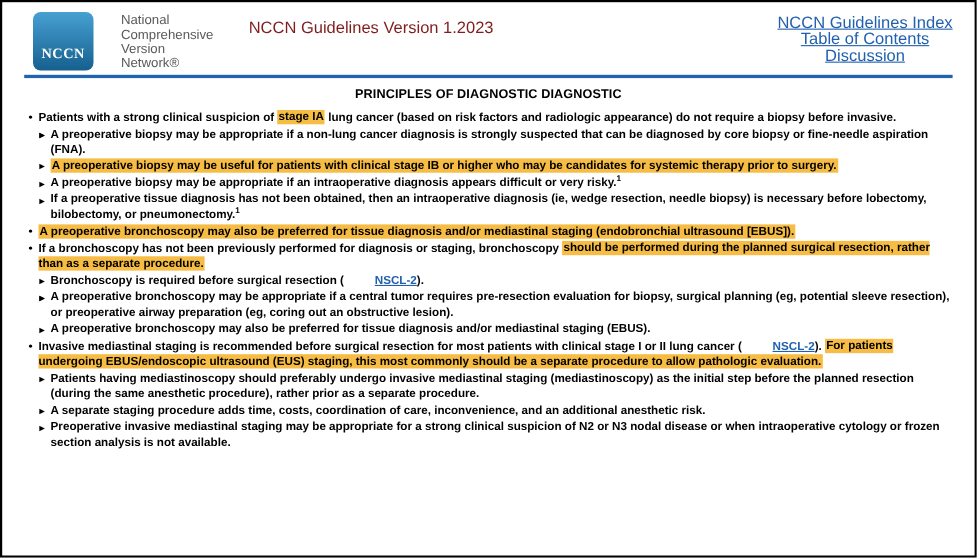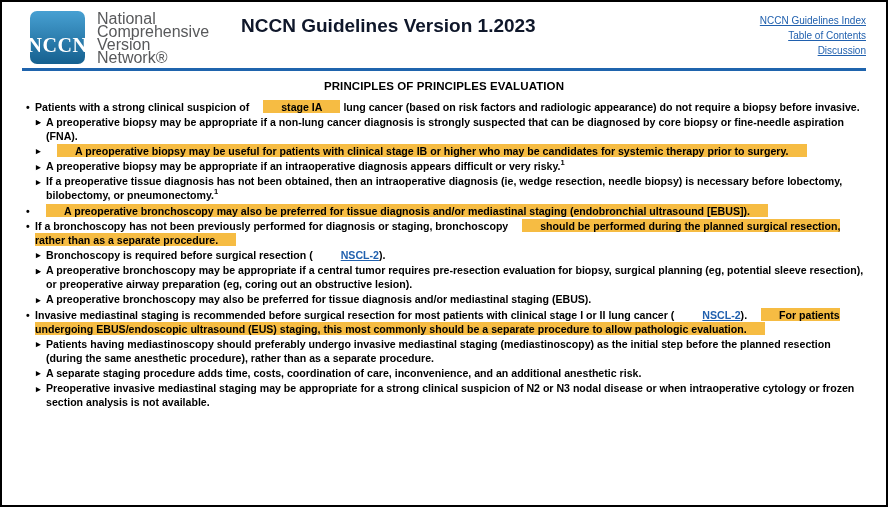--- a/index.html
+++ b/index.html
@@ -13,36 +13,36 @@
     font-family:"Liberation Sans",sans-serif;position:relative;overflow:hidden;
   }
   
   .header{display:flex;align-items:flex-start;padding:9px 20px 0 28px;}
   .logo{
     width:55px;height:53px;border-radius:7px;flex:0 0 auto;
     background:linear-gradient(180deg,var(--logo-blue-top) 0%,var(--logo-blue-bottom) 100%);
     display:flex;align-items:flex-end;justify-content:center;padding-bottom:7px;
   }
   .logo-acronym{
-    color:#fff;font-family:"Liberation Serif",serif;font-size:20px;font-weight:700;letter-spacing:.5px;
+    color:#fff;font-family:"Liberation Serif",serif;font-size:13px;font-weight:700;letter-spacing:.5px;
   }
-  .org-name{margin-left:12px;color:var(--org-gray);font-size:16px;line-height:13px;padding-top:1px;}
+  .org-name{margin-left:25px;color:var(--org-gray);font-size:12px;line-height:13px;padding-top:1px;}
   .titles{margin-left:32px;padding-top:3px;}
-  .title-line{font-size:19px;font-weight:700;color:#0f172a;line-height:23px;}
-  .header-links{margin-left:auto;text-align:right;font-size:10px;line-height:15px;padding-top:2px;}
+  .title-line{font-size:15px;font-weight:400;color:#7f1d1d;line-height:23px;}
+  .header-links{margin-left:auto;text-align:center;font-size:15px;line-height:15px;padding-top:2px;}
   .header-links a{color:var(--link-blue);text-decoration:underline;display:block;cursor:pointer;}
   .rule{height:3px;background:var(--rule-blue);margin:4px 20px 0 20px;}
   
   .heading{text-align:center;font-size:11.5px;font-weight:700;margin-top:9px;letter-spacing:.1px;}
   .content{padding:7px 18px 0 24px;font-size:10.6px;font-weight:700;line-height:13.8px;color:#000;}
   .b1{position:relative;padding-left:9px;margin-top:1.5px;}
   .b2{position:relative;padding-left:10px;margin-left:10px;margin-top:1.5px;}
   .marker{position:absolute;left:0;top:0;}
   .b2 .marker{font-size:9px;top:.5px;}
-  .hl{background:var(--highlight);padding:.5px 18px;margin-left:11px;}
+  .hl{background:var(--highlight);padding:.5px 1px;}
   sup{font-size:7.5px;line-height:0;}
   a.doclink{color:var(--link-blue);text-decoration:underline;font-weight:700;cursor:pointer;padding-left:28px;}
 </style>
 </head>
 <body>
 
 <div class="page">
   <div class="header">
     <div class="logo">
       <span class="logo-acronym">NCCN</span>
@@ -57,33 +57,33 @@
       <div class="title-line">NCCN Guidelines Version 1.2023</div>
     </div>
     <div class="header-links">
       <a href="#">NCCN Guidelines Index</a>
       <a href="#">Table of Contents</a>
       <a href="#">Discussion</a>
     </div>
   </div>
   <div class="rule"></div>
 
-  <div class="heading">PRINCIPLES OF PRINCIPLES EVALUATION</div>
+  <div class="heading">PRINCIPLES OF DIAGNOSTIC DIAGNOSTIC</div>
 
   <div class="content">
       <div class="b1"><span class="marker">•</span><span>Patients with a strong clinical suspicion of </span><span class="hl">stage IA</span><span> lung cancer (based on risk factors and radiologic appearance) do not require a biopsy before invasive.</span></div>
       <div class="b2"><span class="marker">▸</span></div>
       <div class="b2"><span class="marker">▸</span><span>A preoperative biopsy may be appropriate if a non-lung cancer diagnosis is strongly suspected that can be diagnosed by core biopsy or fine-needle aspiration (FNA).</span></div>
       <div class="b2"><span class="marker">▸</span><span class="hl">A preoperative biopsy may be useful for patients with clinical stage IB or higher who may be candidates for systemic therapy prior to surgery.</span></div>
       <div class="b2"><span class="marker">▸</span><span>A preoperative biopsy may be appropriate if an intraoperative diagnosis appears difficult or very risky.</span><sup>1</sup></div>
       <div class="b2"><span class="marker">▸</span><span>If a preoperative tissue diagnosis has not been obtained, then an intraoperative diagnosis (ie, wedge resection, needle biopsy) is necessary before lobectomy, bilobectomy, or pneumonectomy.</span><sup>1</sup></div>
       <div class="b1"><span class="marker">•</span><span class="hl">A preoperative bronchoscopy may also be preferred for tissue diagnosis and/or mediastinal staging (endobronchial ultrasound [EBUS]).</span></div>
       <div class="b1"><span class="marker">•</span><span>If a bronchoscopy has not been previously performed for diagnosis or staging, bronchoscopy </span><span class="hl">should be performed during the planned surgical resection, rather than as a separate procedure.</span></div>
       <div class="b2"><span class="marker">▸</span><span>Bronchoscopy is required before surgical resection (</span><a href="#" class="doclink">NSCL-2</a><span>).</span></div>
       <div class="b2"><span class="marker">▸</span></div>
       <div class="b2"><span class="marker">▸</span><span>A preoperative bronchoscopy may be appropriate if a central tumor requires pre-resection evaluation for biopsy, surgical planning (eg, potential sleeve resection), or preoperative airway preparation (eg, coring out an obstructive lesion).</span></div>
       <div class="b2"><span class="marker">▸</span><span>A preoperative bronchoscopy may also be preferred for tissue diagnosis and/or mediastinal staging (EBUS).</span></div>
       <div class="b1"><span class="marker">•</span><span>Invasive mediastinal staging is recommended before surgical resection for most patients with clinical stage I or II lung cancer (</span><a href="#" class="doclink">NSCL-2</a><span>). </span><span class="hl">For patients undergoing EBUS/endoscopic ultrasound (EUS) staging, this most commonly should be a separate procedure to allow pathologic evaluation.</span></div>
-      <div class="b2"><span class="marker">▸</span><span>Patients having mediastinoscopy should preferably undergo invasive mediastinal staging (mediastinoscopy) as the initial step before the planned resection (during the same anesthetic procedure), rather than as a separate procedure.</span></div>
+      <div class="b2"><span class="marker">▸</span><span>Patients having mediastinoscopy should preferably undergo invasive mediastinal staging (mediastinoscopy) as the initial step before the planned resection (during the same anesthetic procedure), rather prior as a separate procedure.</span></div>
       <div class="b2"><span class="marker">▸</span><span>A separate staging procedure adds time, costs, coordination of care, inconvenience, and an additional anesthetic risk.</span></div>
       <div class="b2"><span class="marker">▸</span><span>Preoperative invasive mediastinal staging may be appropriate for a strong clinical suspicion of N2 or N3 nodal disease or when intraoperative cytology or frozen section analysis is not available.</span></div>
     </div>
 </div>
 
 </body></html>

